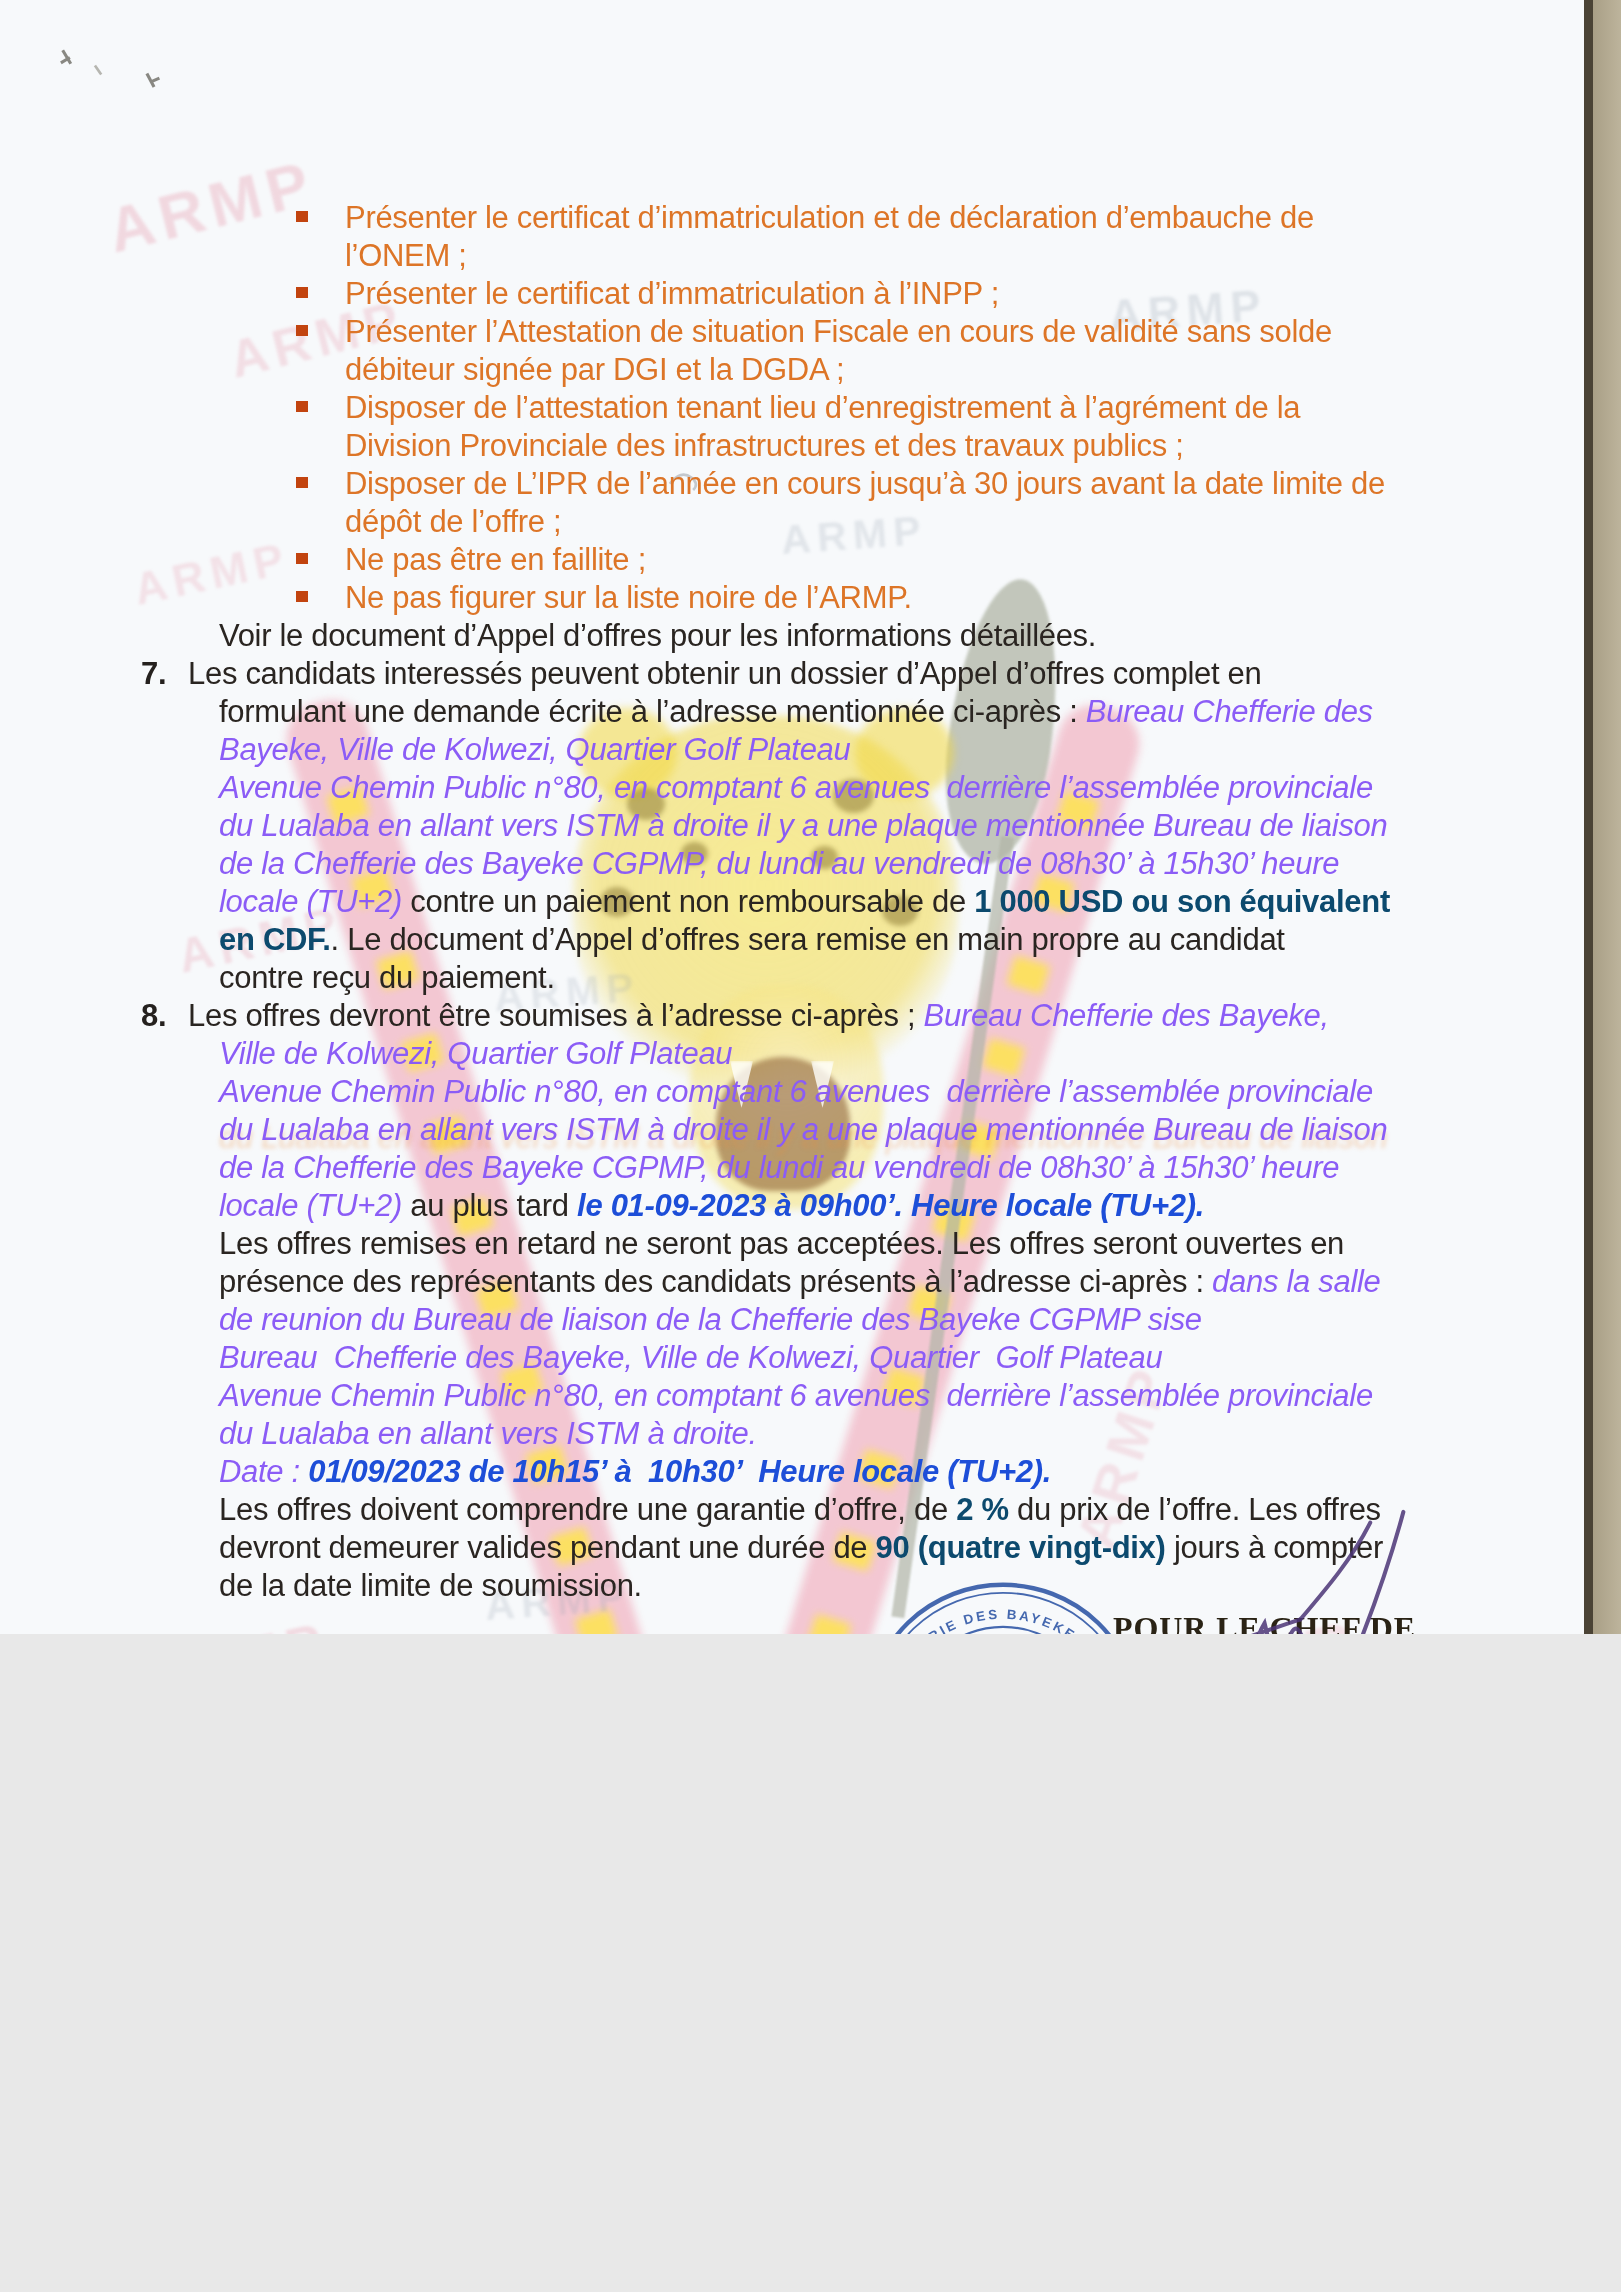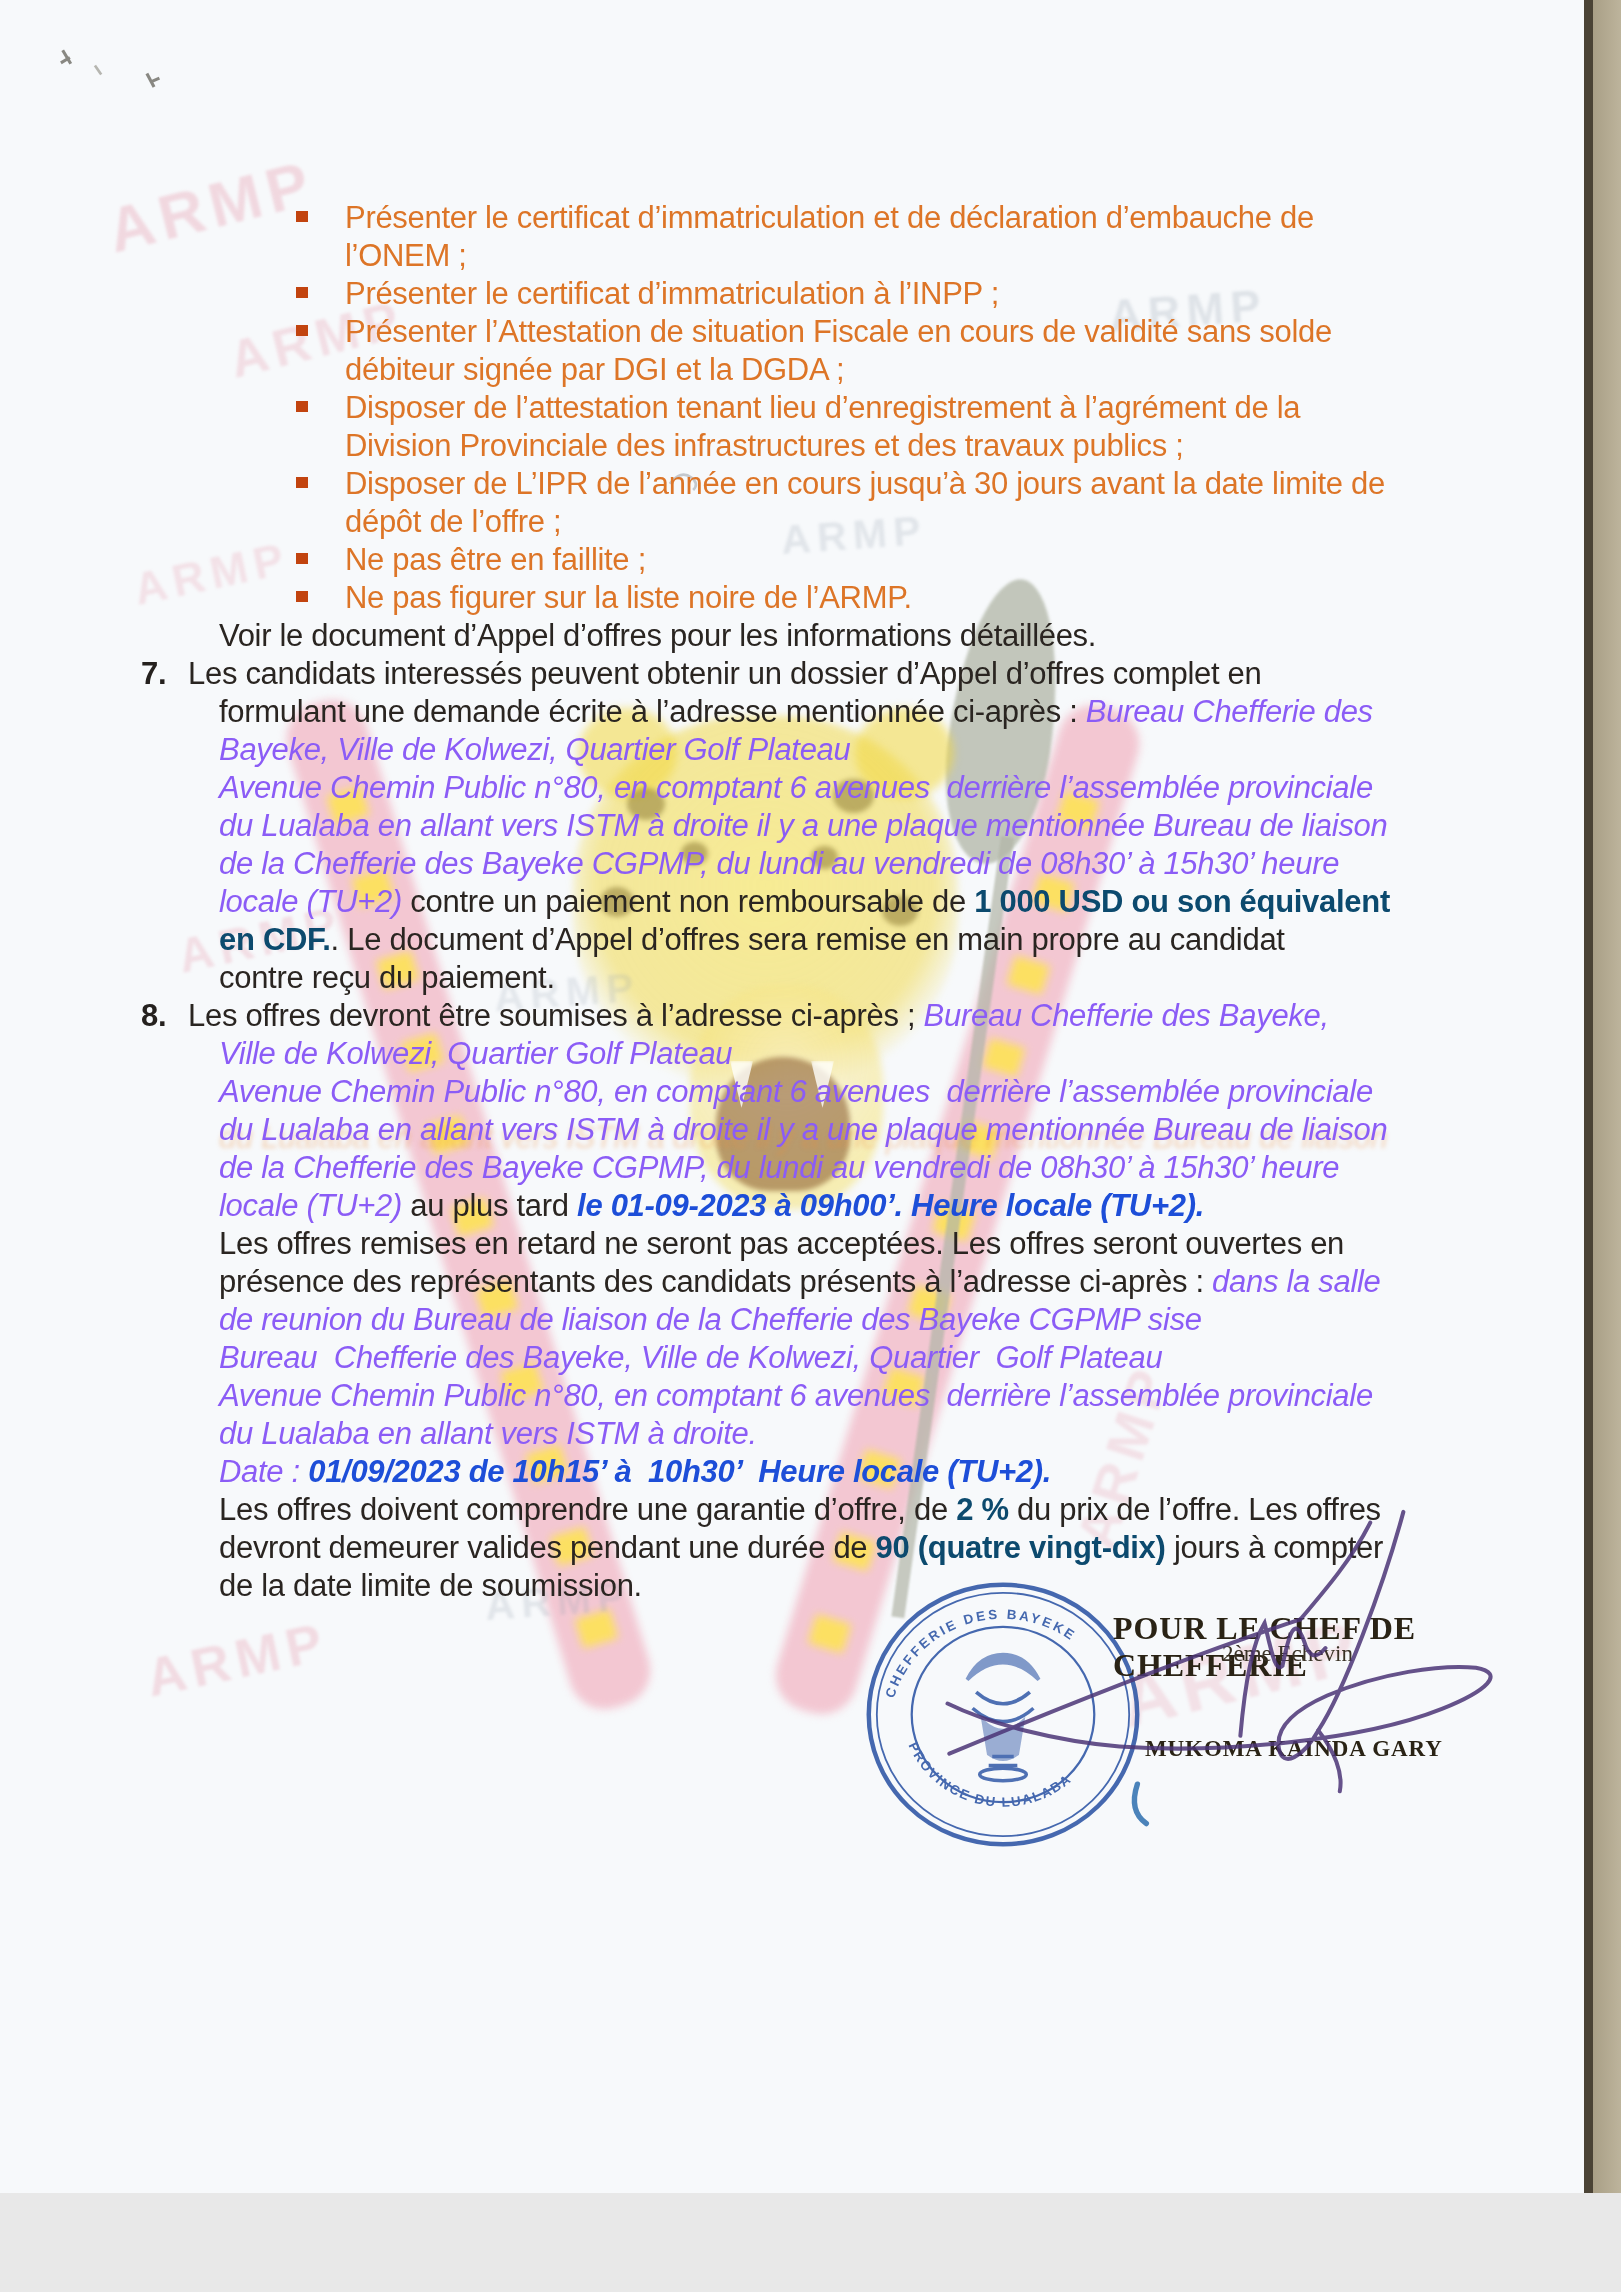--- a/index.html
+++ b/index.html
@@ -1,16 +1,16 @@
 <!DOCTYPE html>
 <html style="font-size:14.3px"><head>
 <meta charset="utf-8">
 <style>
   html,body{margin:0;padding:0;background:#e8e8e8;}
-  #page{position:relative;width:1621px;height:2193px;background:#f7f9fb;overflow:hidden;
+  #page{position:relative;width:1621px;height:1634px;background:#f7f9fb;overflow:hidden;
         font-family:"Liberation Sans",sans-serif;}
   
   .edge-right-line{position:absolute;top:0;left:1584px;width:9px;height:2293px;background:#4b4335;z-index:8;}
   .edge-right-strip{position:absolute;top:0;left:1593px;width:28px;height:2293px;
         background:linear-gradient(to right,#a99f86,#bdb49c);z-index:8;}
   .edge-bottom-strip{position:absolute;left:0;top:2280px;width:1621px;height:12.5px;
         background:linear-gradient(to bottom,#8f8d86,#b7b4ac);z-index:9;}
   
   .armp{position:absolute;font-weight:700;letter-spacing:6.3px;filter:blur(1.8px);z-index:1;
         font-family:"Liberation Sans",sans-serif;}

